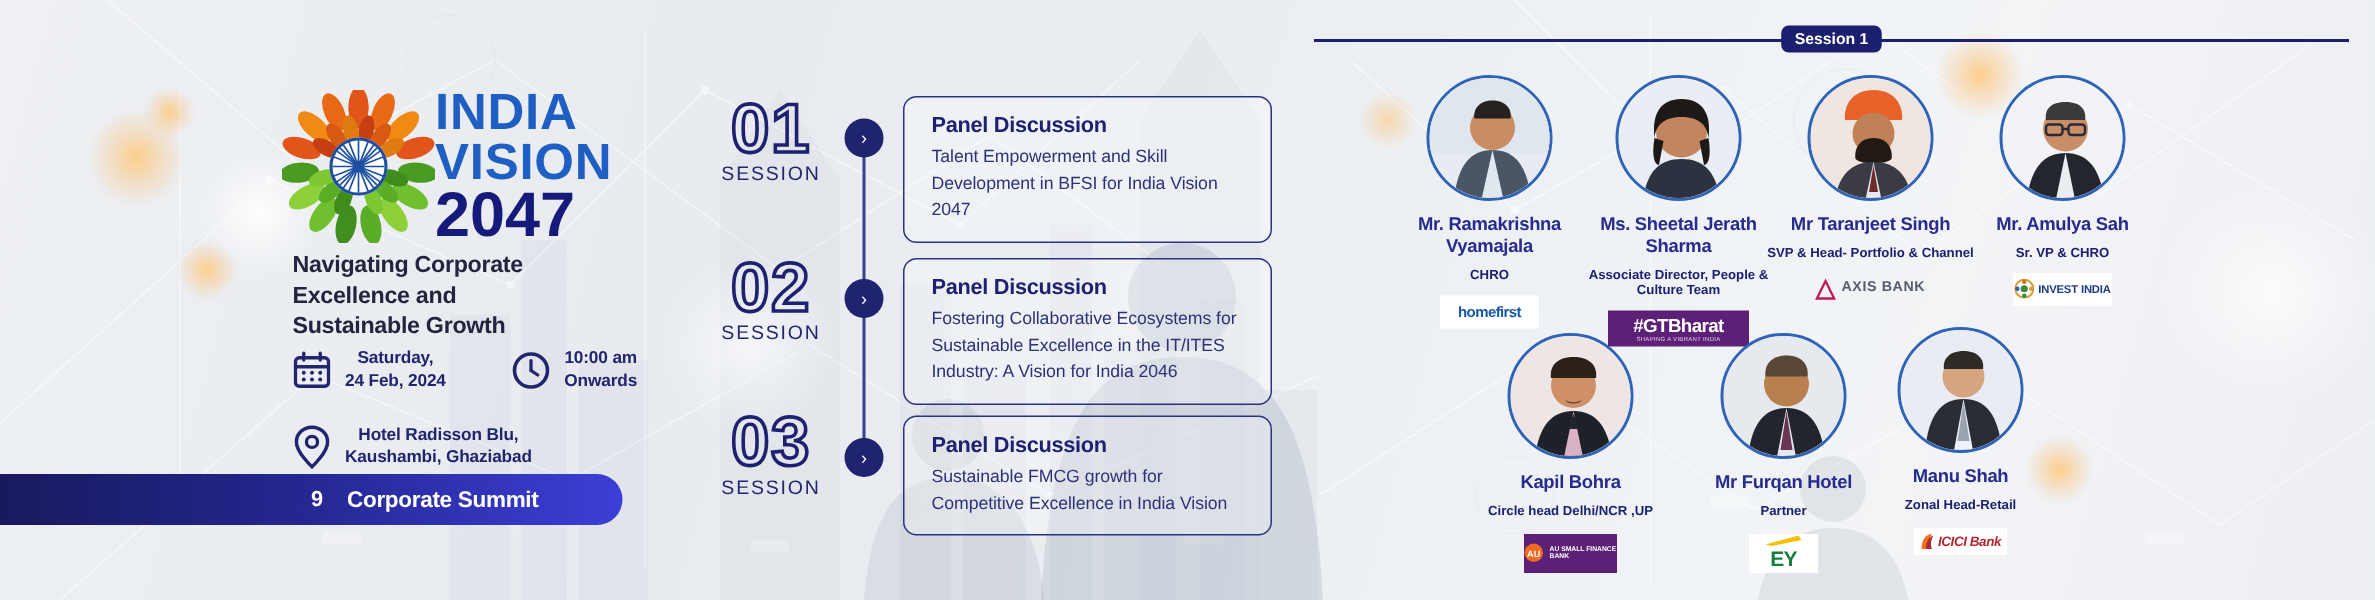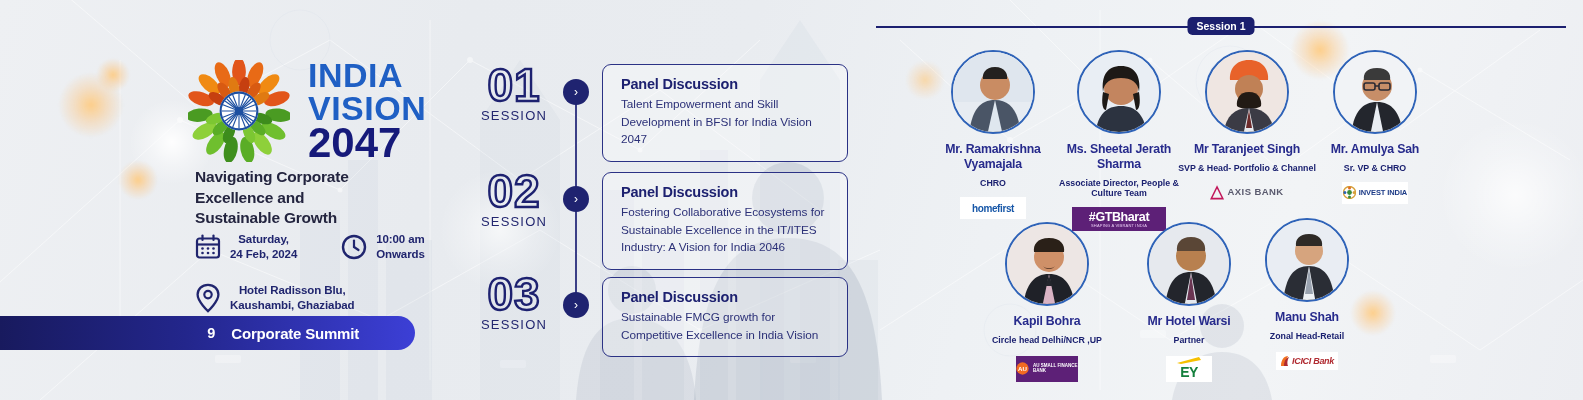--- a/index.html
+++ b/index.html
@@ -26,21 +26,21 @@
   .glow-w {
     position:absolute; border-radius:50%;
     background:radial-gradient(circle, rgba(255,255,255,.95) 0%, rgba(255,255,255,.35) 40%, rgba(255,255,255,0) 72%);
   }
   .city { position:absolute; inset:0; opacity:.30; }
   .silhouette { position:absolute; opacity:.16; }
 
   
   #left { position:absolute; left:0; top:0; width:470px; height:400px; }
 
-  .logo-row { position:absolute; left:188px; top:58px; display:flex; align-items:center; gap:18px; }
+  .logo-row { position:absolute; left:188px; top:58px; display:flex; align-items:center; gap:0; }
   .flower { width:102px; height:102px; flex:0 0 auto; }
   .logo-text { padding-top:2px; }
   .logo-india {
     font-size:34px; font-weight:bold; letter-spacing:.5px; line-height:.93;
     color:#1f5fc4; font-family:"Liberation Sans", sans-serif;
   }
   .logo-vision {
     font-size:34px; font-weight:bold; letter-spacing:.5px; line-height:.95;
     color:#1f5fc4;
   }
@@ -510,21 +510,21 @@
     <div class="avatar">
       <svg viewBox="0 0 84 84" width="84" height="84">
         <rect width="84" height="84" fill="#e6e9ee"></rect>
         <circle cx="42" cy="32" r="15" fill="#b8804f"></circle>
         <path d="M42 13 C31 13 27 20 28 27 L56 27 C57 20 53 13 42 13 Z" fill="#5a4636"></path>
         <path d="M42 48 C26 48 18 60 16 84 L68 84 C66 60 58 48 42 48 Z" fill="#23252c"></path>
         <path d="M42 48 L35 84 L49 84 Z" fill="#e4e8ee"></path>
         <path d="M42 50 L38 76 L46 76 Z" fill="#6a3552"></path>
       </svg>
     </div>
-    <div class="spk-name">Mr Hotel Warsi</div>
+    <div class="spk-name">Mr Furqan Hotel</div>
     <div class="spk-title">Partner</div>
     <div class="spk-logo chip chip-white l-ey" style="margin-top:10px;flex-direction:column;">
       <svg width="24" height="7" viewBox="0 0 24 7">
         <polygon points="0,6 22,0 24,3 4,7" fill="#f6c000"></polygon>
       </svg>
       <span class="tx">EY</span>
     </div>
   </div>
 
   <div class="spk" style="left:370px;top:218px;">

